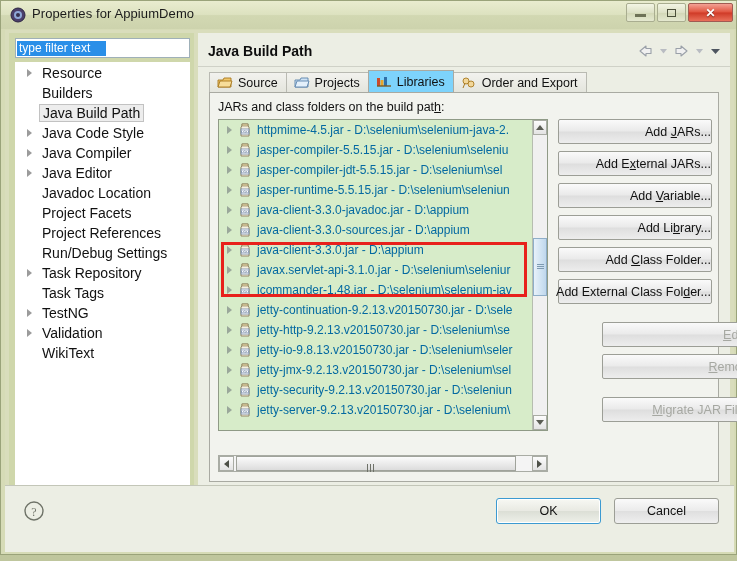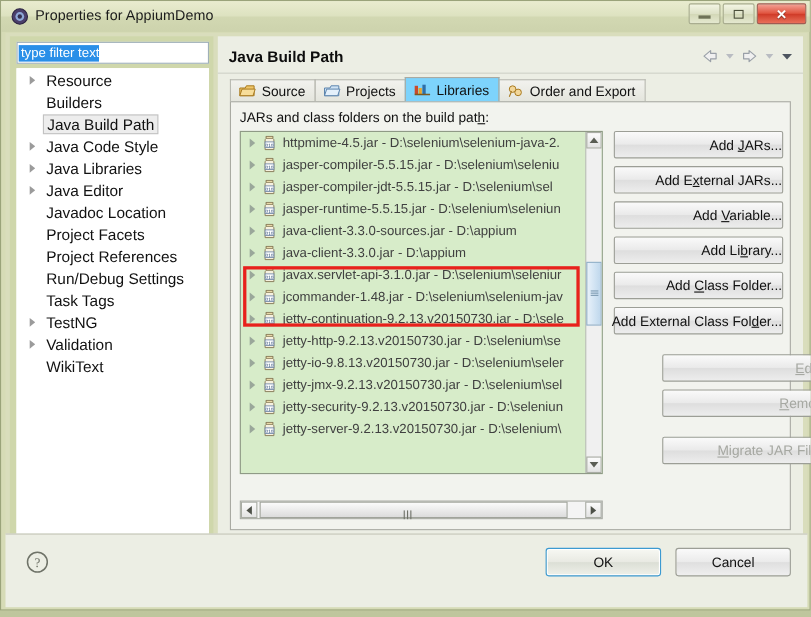--- a/index.html
+++ b/index.html
@@ -82,21 +82,21 @@
     width: 175px; height: 20px;
     background: #ffffff;
     border: 1px solid #9fb0b8;
     box-sizing: border-box;
   }
   .filter-sel {
     position: absolute; left: 1px; top: 2px;
     background: #2a8fe8;
     color: #ffffff;
     font-size: 12px;
-    padding: 1px 0 1px 2px;
+    padding: 1px 16px 1px 2px;
     line-height: 13px;
     white-space: nowrap;
   }
   .tree {
     position: absolute; left: 6px; top: 29px;
     width: 175px; height: 428px;
     background: #ffffff;
     border: 1px solid #ffffff;
     box-sizing: border-box;
     overflow: hidden;
@@ -200,21 +200,21 @@
     overflow: hidden;
   }
   .list-rows {
     position: absolute; left: 0; top: 0;
     width: 314px;
     overflow: hidden;
   }
   .row {
     position: relative;
     height: 20px; line-height: 20px;
-    font-size: 12px; color: #404040;
+    font-size: 12px; color: #0369a1;
     white-space: nowrap;
     padding-left: 38px;
     box-sizing: border-box;
     overflow: hidden;
   }
   .row .arrow {
     position: absolute; left: 8px; top: 6px;
     width: 0; height: 0;
     border-left: 5px solid #9aa79a;
     border-top: 4px solid transparent;
@@ -389,26 +389,27 @@
 
       <div class="left-panel">
         <div class="filter-box">
           <span class="filter-sel">type filter text</span>
         </div>
         <div class="tree" id="tree">
             <div class="tree-item"><span class="arrow"></span><span class="lbl">Resource</span></div>
             <div class="tree-item"><span class="lbl">Builders</span></div>
             <div class="tree-item selected"><span class="lbl">Java Build Path</span></div>
             <div class="tree-item"><span class="arrow"></span><span class="lbl">Java Code Style</span></div>
-            <div class="tree-item"><span class="arrow"></span><span class="lbl">Java Libraries</span></div>
+            <div class="tree-item"><span class="arrow"></span><span class="lbl">Java Compiler</span></div>
             <div class="tree-item"><span class="arrow"></span><span class="lbl">Java Editor</span></div>
             <div class="tree-item"><span class="lbl">Javadoc Location</span></div>
             <div class="tree-item"><span class="lbl">Project Facets</span></div>
             <div class="tree-item"><span class="lbl">Project References</span></div>
             <div class="tree-item"><span class="lbl">Run/Debug Settings</span></div>
+            <div class="tree-item"><span class="arrow"></span><span class="lbl">Task Repository</span></div>
             <div class="tree-item"><span class="lbl">Task Tags</span></div>
             <div class="tree-item"><span class="arrow"></span><span class="lbl">TestNG</span></div>
             <div class="tree-item"><span class="arrow"></span><span class="lbl">Validation</span></div>
             <div class="tree-item"><span class="lbl">WikiText</span></div>
           </div>
       </div>
 
       <div class="right-panel">
         <div class="page-title">Java Build Path</div>
 
@@ -505,20 +506,26 @@
                       <path d="M4 1 L10 1 L10 3 L11 4 L11 13 L3 13 L3 4 L4 3 Z" fill="#f6f1df" stroke="#8a7e5c" stroke-width="0.9"></path>
                       <rect x="3" y="6" width="8" height="5" fill="#ffffff" stroke="#6f86a8" stroke-width="0.8"></rect>
                       <text x="7" y="10.3" font-family="Liberation Sans, sans-serif" font-size="4.4" fill="#2b4a74" text-anchor="middle">010</text>
                       <rect x="4" y="1" width="6" height="2" fill="#e8d9a8" stroke="#8a7e5c" stroke-width="0.7"></rect>
                     </svg></span><span>jasper-runtime-5.5.15.jar - D:\selenium\seleniun</span></div>
                 <div class="row"><span class="arrow"></span><span class="jar"><svg width="14" height="15" viewBox="0 0 14 15">
                       <path d="M4 1 L10 1 L10 3 L11 4 L11 13 L3 13 L3 4 L4 3 Z" fill="#f6f1df" stroke="#8a7e5c" stroke-width="0.9"></path>
                       <rect x="3" y="6" width="8" height="5" fill="#ffffff" stroke="#6f86a8" stroke-width="0.8"></rect>
                       <text x="7" y="10.3" font-family="Liberation Sans, sans-serif" font-size="4.4" fill="#2b4a74" text-anchor="middle">010</text>
                       <rect x="4" y="1" width="6" height="2" fill="#e8d9a8" stroke="#8a7e5c" stroke-width="0.7"></rect>
+                    </svg></span><span>java-client-3.3.0-javadoc.jar - D:\appium</span></div>
+                <div class="row"><span class="arrow"></span><span class="jar"><svg width="14" height="15" viewBox="0 0 14 15">
+                      <path d="M4 1 L10 1 L10 3 L11 4 L11 13 L3 13 L3 4 L4 3 Z" fill="#f6f1df" stroke="#8a7e5c" stroke-width="0.9"></path>
+                      <rect x="3" y="6" width="8" height="5" fill="#ffffff" stroke="#6f86a8" stroke-width="0.8"></rect>
+                      <text x="7" y="10.3" font-family="Liberation Sans, sans-serif" font-size="4.4" fill="#2b4a74" text-anchor="middle">010</text>
+                      <rect x="4" y="1" width="6" height="2" fill="#e8d9a8" stroke="#8a7e5c" stroke-width="0.7"></rect>
                     </svg></span><span>java-client-3.3.0-sources.jar - D:\appium</span></div>
                 <div class="row"><span class="arrow"></span><span class="jar"><svg width="14" height="15" viewBox="0 0 14 15">
                       <path d="M4 1 L10 1 L10 3 L11 4 L11 13 L3 13 L3 4 L4 3 Z" fill="#f6f1df" stroke="#8a7e5c" stroke-width="0.9"></path>
                       <rect x="3" y="6" width="8" height="5" fill="#ffffff" stroke="#6f86a8" stroke-width="0.8"></rect>
                       <text x="7" y="10.3" font-family="Liberation Sans, sans-serif" font-size="4.4" fill="#2b4a74" text-anchor="middle">010</text>
                       <rect x="4" y="1" width="6" height="2" fill="#e8d9a8" stroke="#8a7e5c" stroke-width="0.7"></rect>
                     </svg></span><span>java-client-3.3.0.jar - D:\appium</span></div>
                 <div class="row"><span class="arrow"></span><span class="jar"><svg width="14" height="15" viewBox="0 0 14 15">
                       <path d="M4 1 L10 1 L10 3 L11 4 L11 13 L3 13 L3 4 L4 3 Z" fill="#f6f1df" stroke="#8a7e5c" stroke-width="0.9"></path>
                       <rect x="3" y="6" width="8" height="5" fill="#ffffff" stroke="#6f86a8" stroke-width="0.8"></rect>

